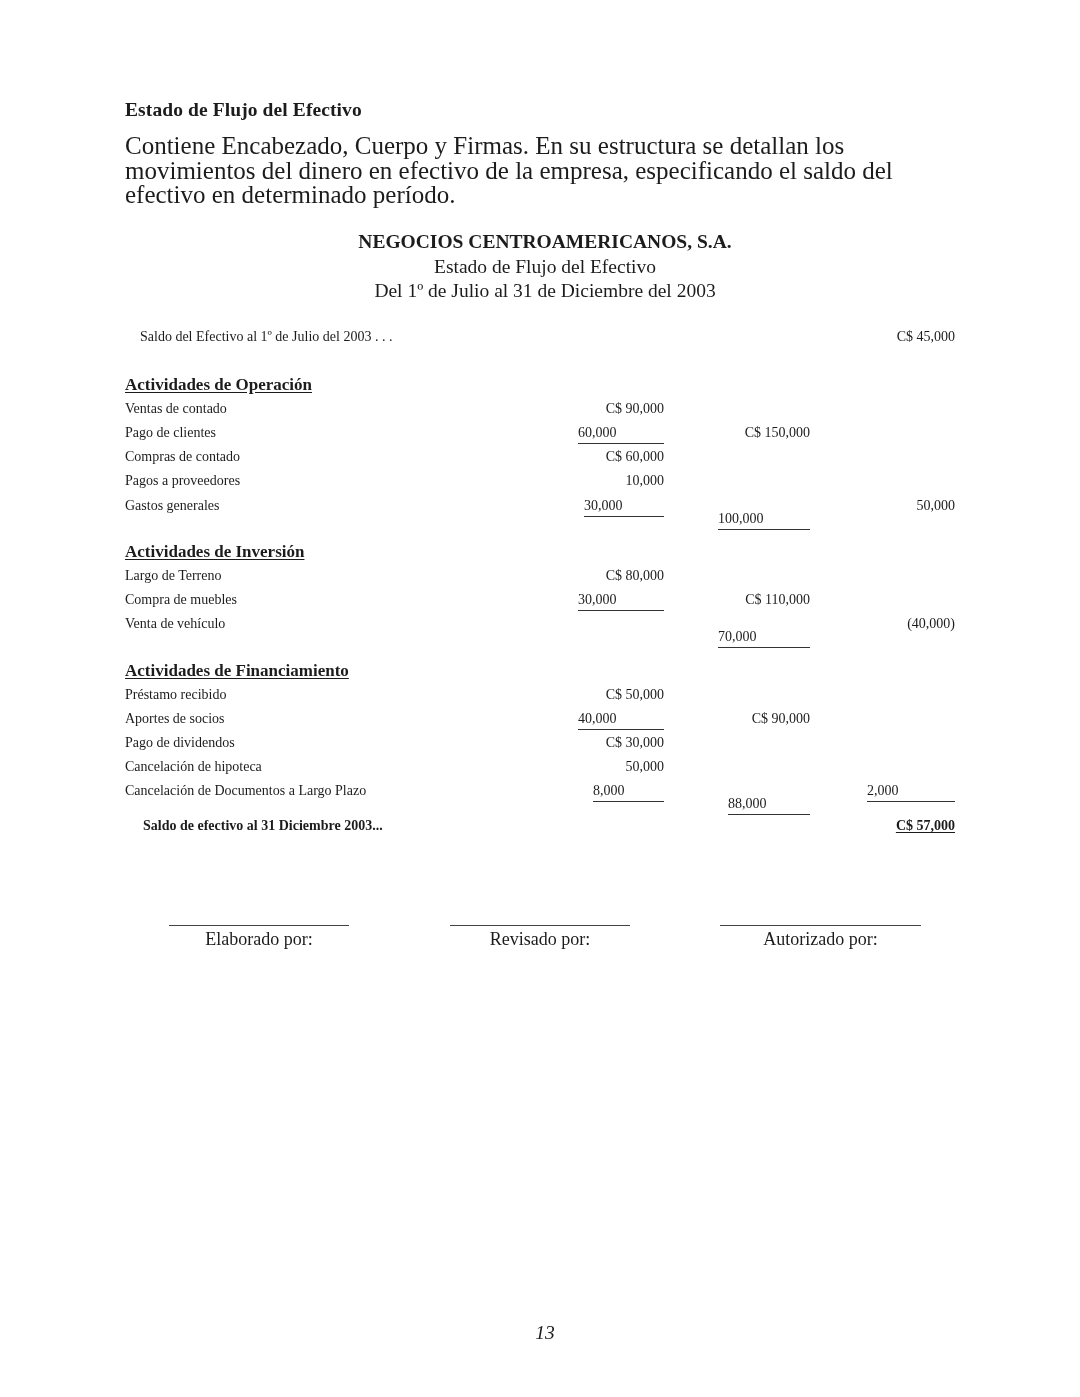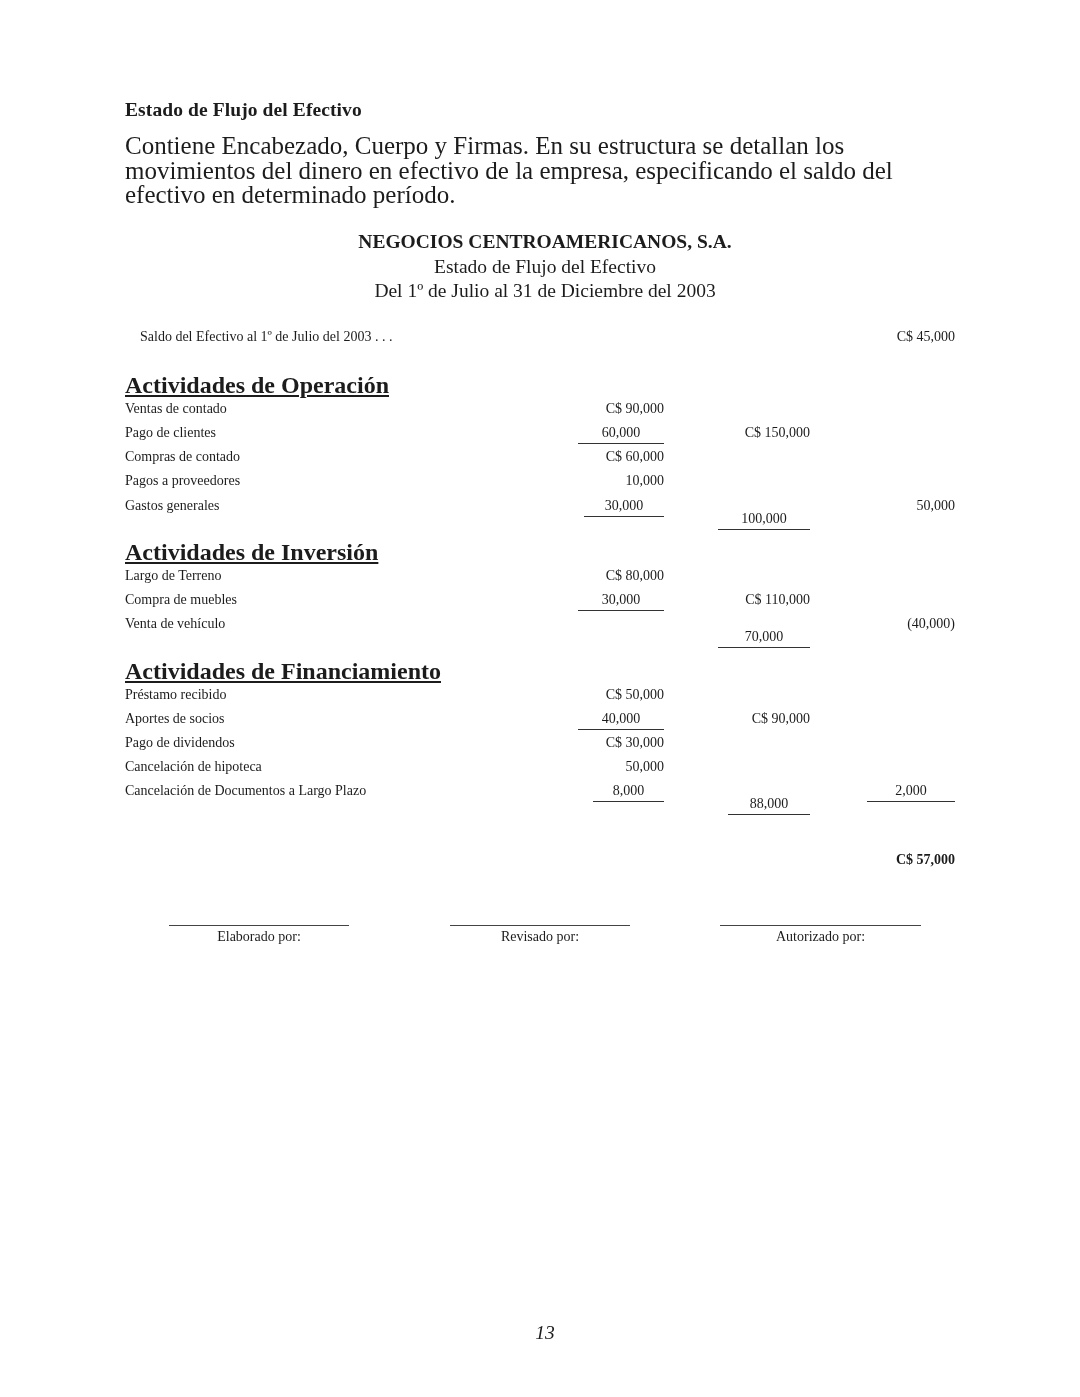--- a/index.html
+++ b/index.html
@@ -19,36 +19,36 @@
       left: 0; width: 1090px; text-align: center; font-size: 19.5px; line-height: 24px;
     }
     .company { top: 230px; font-weight: bold; }
     .subtitle { top: 255px; }
     .period { top: 279px; }
 
     .row { position: absolute; left: 0; width: 1080px; height: 24px; font-size: 14px; line-height: 24px; }
     .row .label { position: absolute; left: 125px; white-space: nowrap; }
     .row .label.indent { left: 140px; }
     .row .label.bold-indent { left: 143px; font-weight: bold; }
-    .row .col { position: absolute; text-align: center; white-space: nowrap; }
+    .row .col { position: absolute; text-align: left; white-space: nowrap; }
     .col1 { right: calc(1080px - 664px); }
     .col2 { right: calc(1080px - 810px); }
     .col3 { right: calc(1080px - 955px); }
     .ul { display: inline-block; border-bottom: 1.5px solid #333; line-height: 20px; }
     .ul.w1 { width: 86px; }
     .ul.w2 { width: 92px; margin-top: 15px; }
     .ul.w3 { width: 88px; }
     .heading {
-      position: absolute; left: 125px; font-size: 24px; font-weight: bold;
+      position: absolute; left: 125px; font-size: 17px; font-weight: bold;
       text-decoration: underline; text-underline-offset: 2px; line-height: 24px;
     }
-    .total-val { font-weight: bold; text-underline-offset: 2px; margin-top: 34px; }
+    .total-val { font-weight: bold; text-decoration: underline; text-underline-offset: 2px; }
 
     .sig-line { position: absolute; top: 925px; height: 0; border-top: 1.5px solid #444; }
-    .sig-label { position: absolute; top: 929px; font-size: 14px; text-align: center; }
+    .sig-label { position: absolute; top: 929px; font-size: 18px; text-align: center; }
     .page-num { position: absolute; left: 0; width: 1090px; top: 1322px; text-align: center; font-style: italic; font-size: 19.5px; }
   </style>
 </head>
 <body>
 
 <div class="abs section-title">Estado de Flujo del Efectivo</div>
 <div class="abs intro">Contiene Encabezado, Cuerpo y Firmas.  En su estructura se detallan los movimientos del dinero en efectivo de la empresa, especificando el saldo del efectivo en determinado período.</div>
 
 <div class="abs header-block company">NEGOCIOS CENTROAMERICANOS, S.A.</div>
 <div class="abs header-block subtitle">Estado de Flujo del Efectivo</div>
@@ -122,20 +122,21 @@
   <span class="col col1">50,000</span>
 </div>
 <div class="row" style="top:779px">
   <span class="label">Cancelación de Documentos a Largo Plazo</span>
   <span class="col col1"><span class="ul w1" style="width:71px">8,000</span></span>
   <span class="col col2"><span class="ul w2" style="width:82px">88,000</span></span>
   <span class="col col3"><span class="ul w3">2,000</span></span>
 </div>
 
 <div class="row" style="top:814px">
+  <span class="label bold-indent">Saldo de efectivo al 31 Diciembre 2003...</span>
   <span class="col col3 total-val">C$ 57,000</span>
 </div>
 
 <div class="sig-line" style="left:169px; width:180px"></div>
 <div class="sig-label" style="left:169px; width:180px">Elaborado por:</div>
 
 <div class="sig-line" style="left:450px; width:180px"></div>
 <div class="sig-label" style="left:450px; width:180px">Revisado por:</div>
 
 <div class="sig-line" style="left:720px; width:201px"></div>

